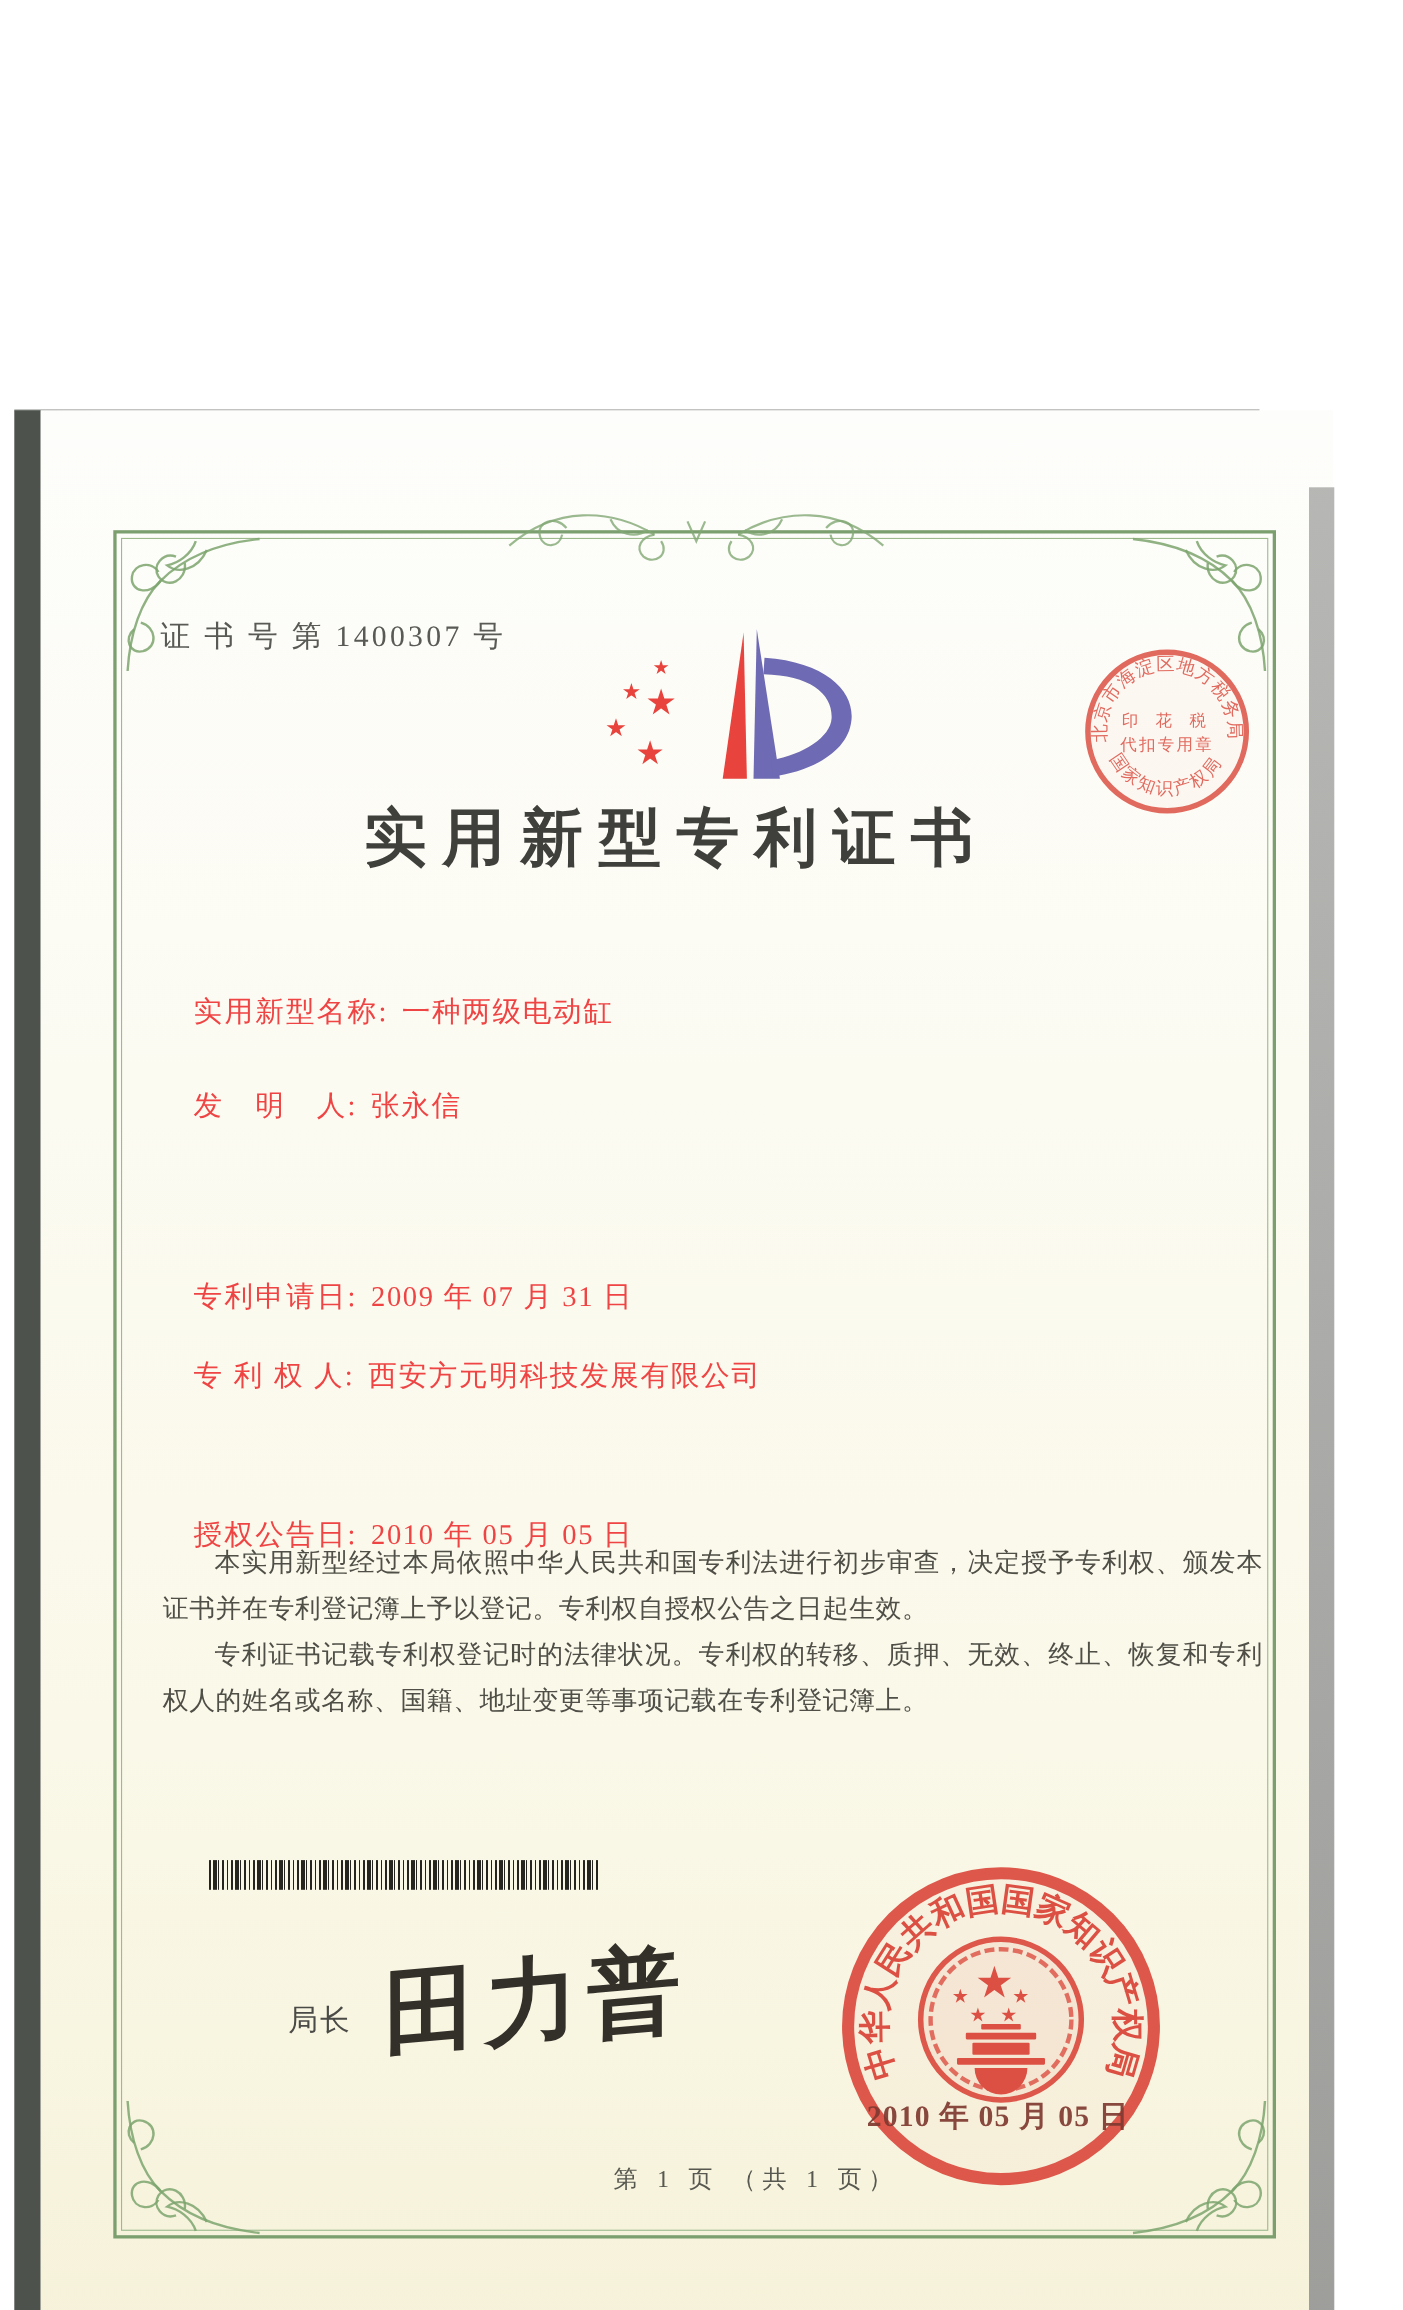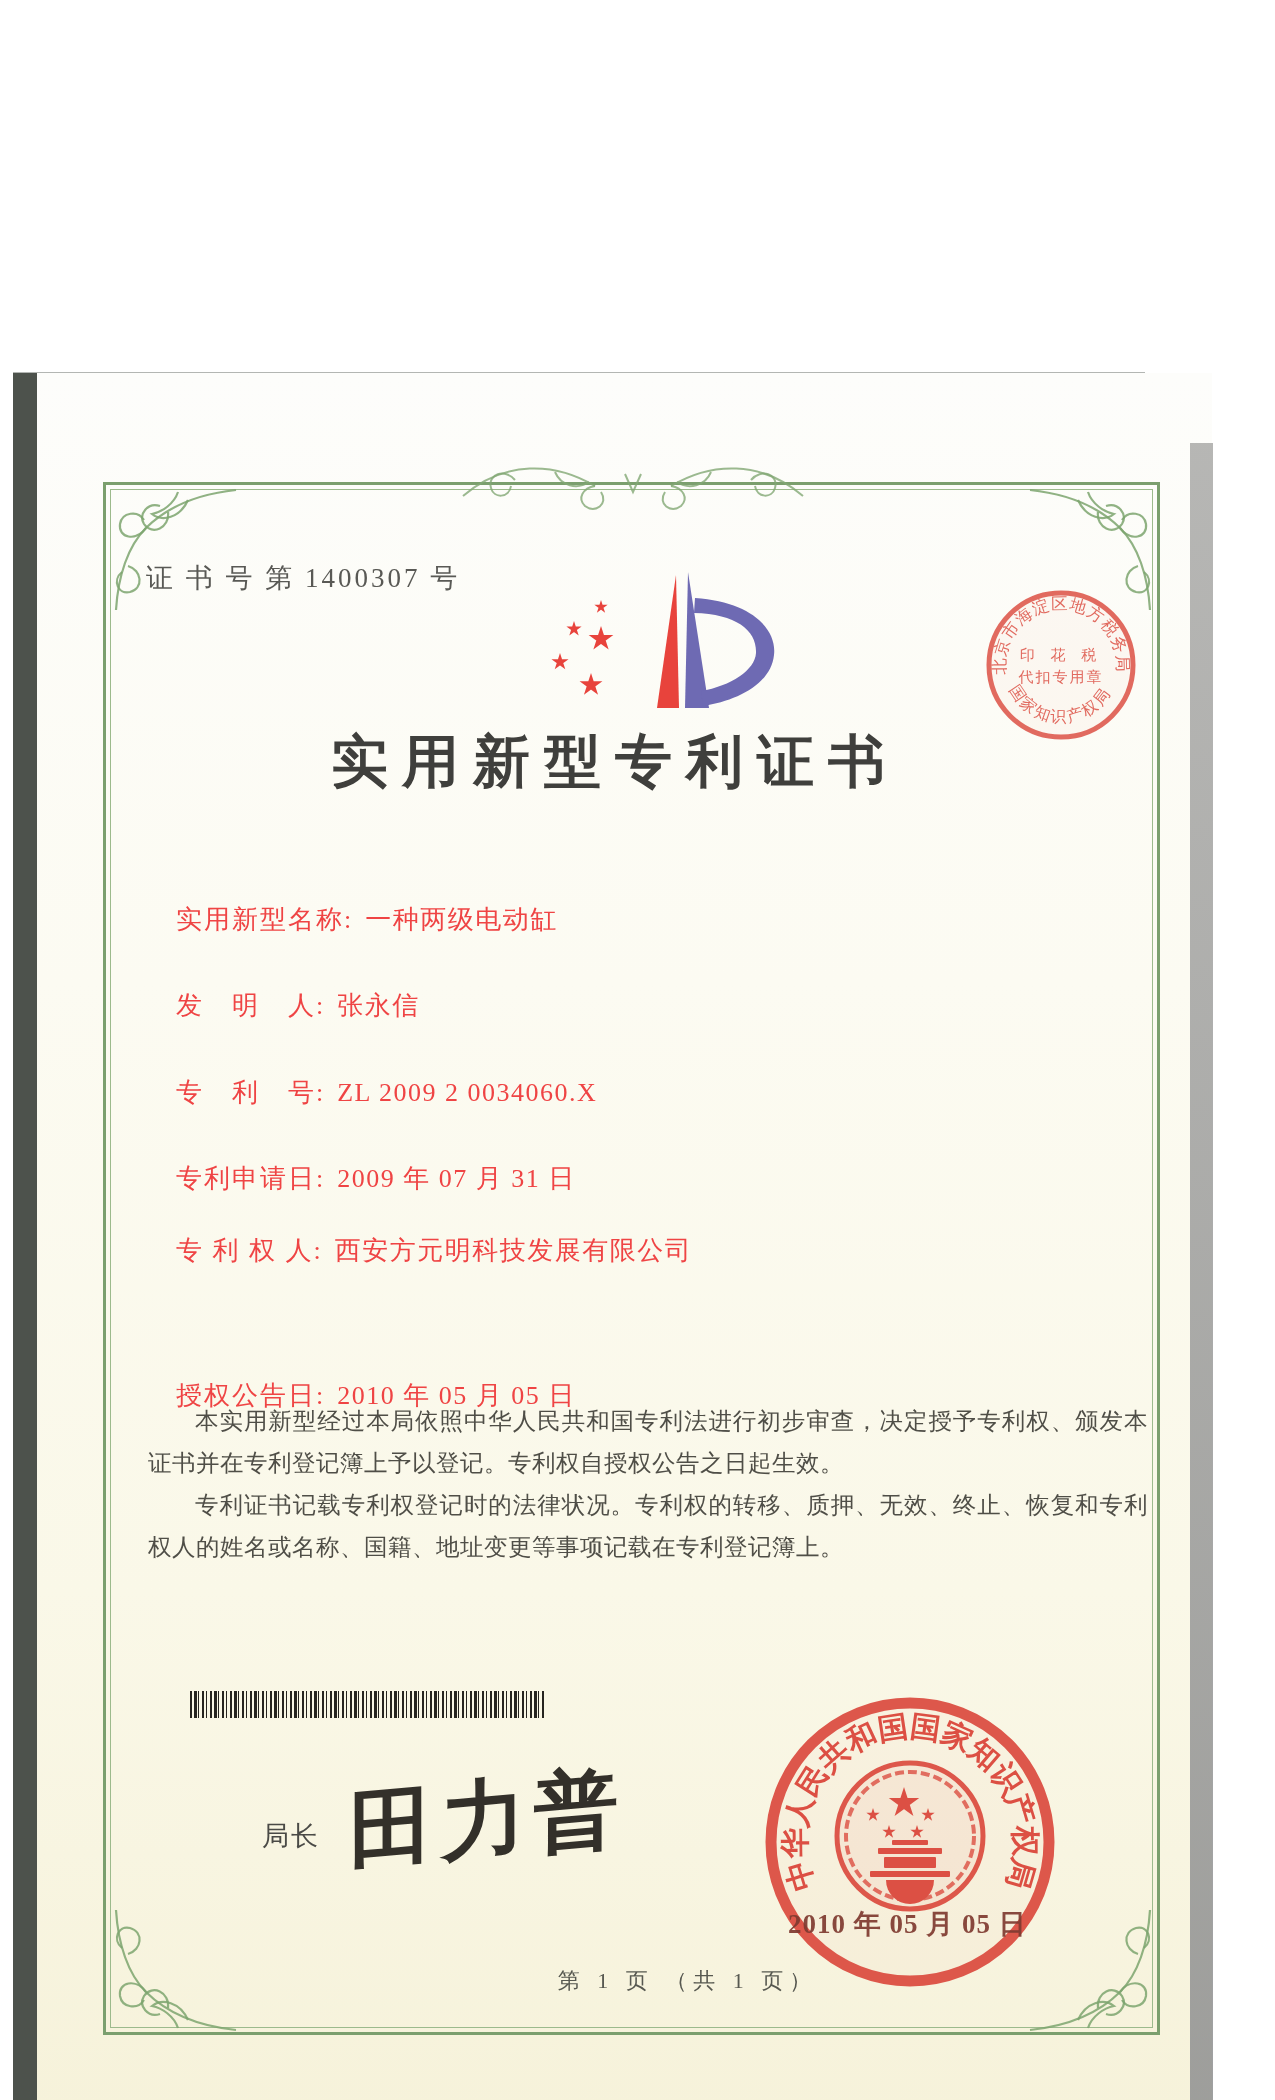--- a/index.html
+++ b/index.html
@@ -160,23 +160,20 @@
     <text class="c2" x="79" y="96" text-anchor="middle">代扣专用章</text>
   </svg>
 
   <div class="title">实用新型专利证书</div>
 
   <div class="field f0">
     <span class="lbl">实用新型名称:</span><span class="val">一种两级电动缸</span>
   </div>
   <div class="field f1">
     <span class="lbl">发　明　人:</span><span class="val">张永信</span>
-  </div>
-  <div class="field f2">
-    <span class="lbl">专　利　号:</span><span class="val">ZL 2009 2 0034060.X</span>
   </div>
   <div class="field f3">
     <span class="lbl">专利申请日:</span><span class="val">2009 年 07 月 31 日</span>
   </div>
   <div class="field f4">
     <span class="lbl">专 利 权 人:</span><span class="val">西安方元明科技发展有限公司</span>
   </div>
   <div class="field f5">
     <span class="lbl">授权公告日:</span><span class="val">2010 年 05 月 05 日</span>
   </div>

